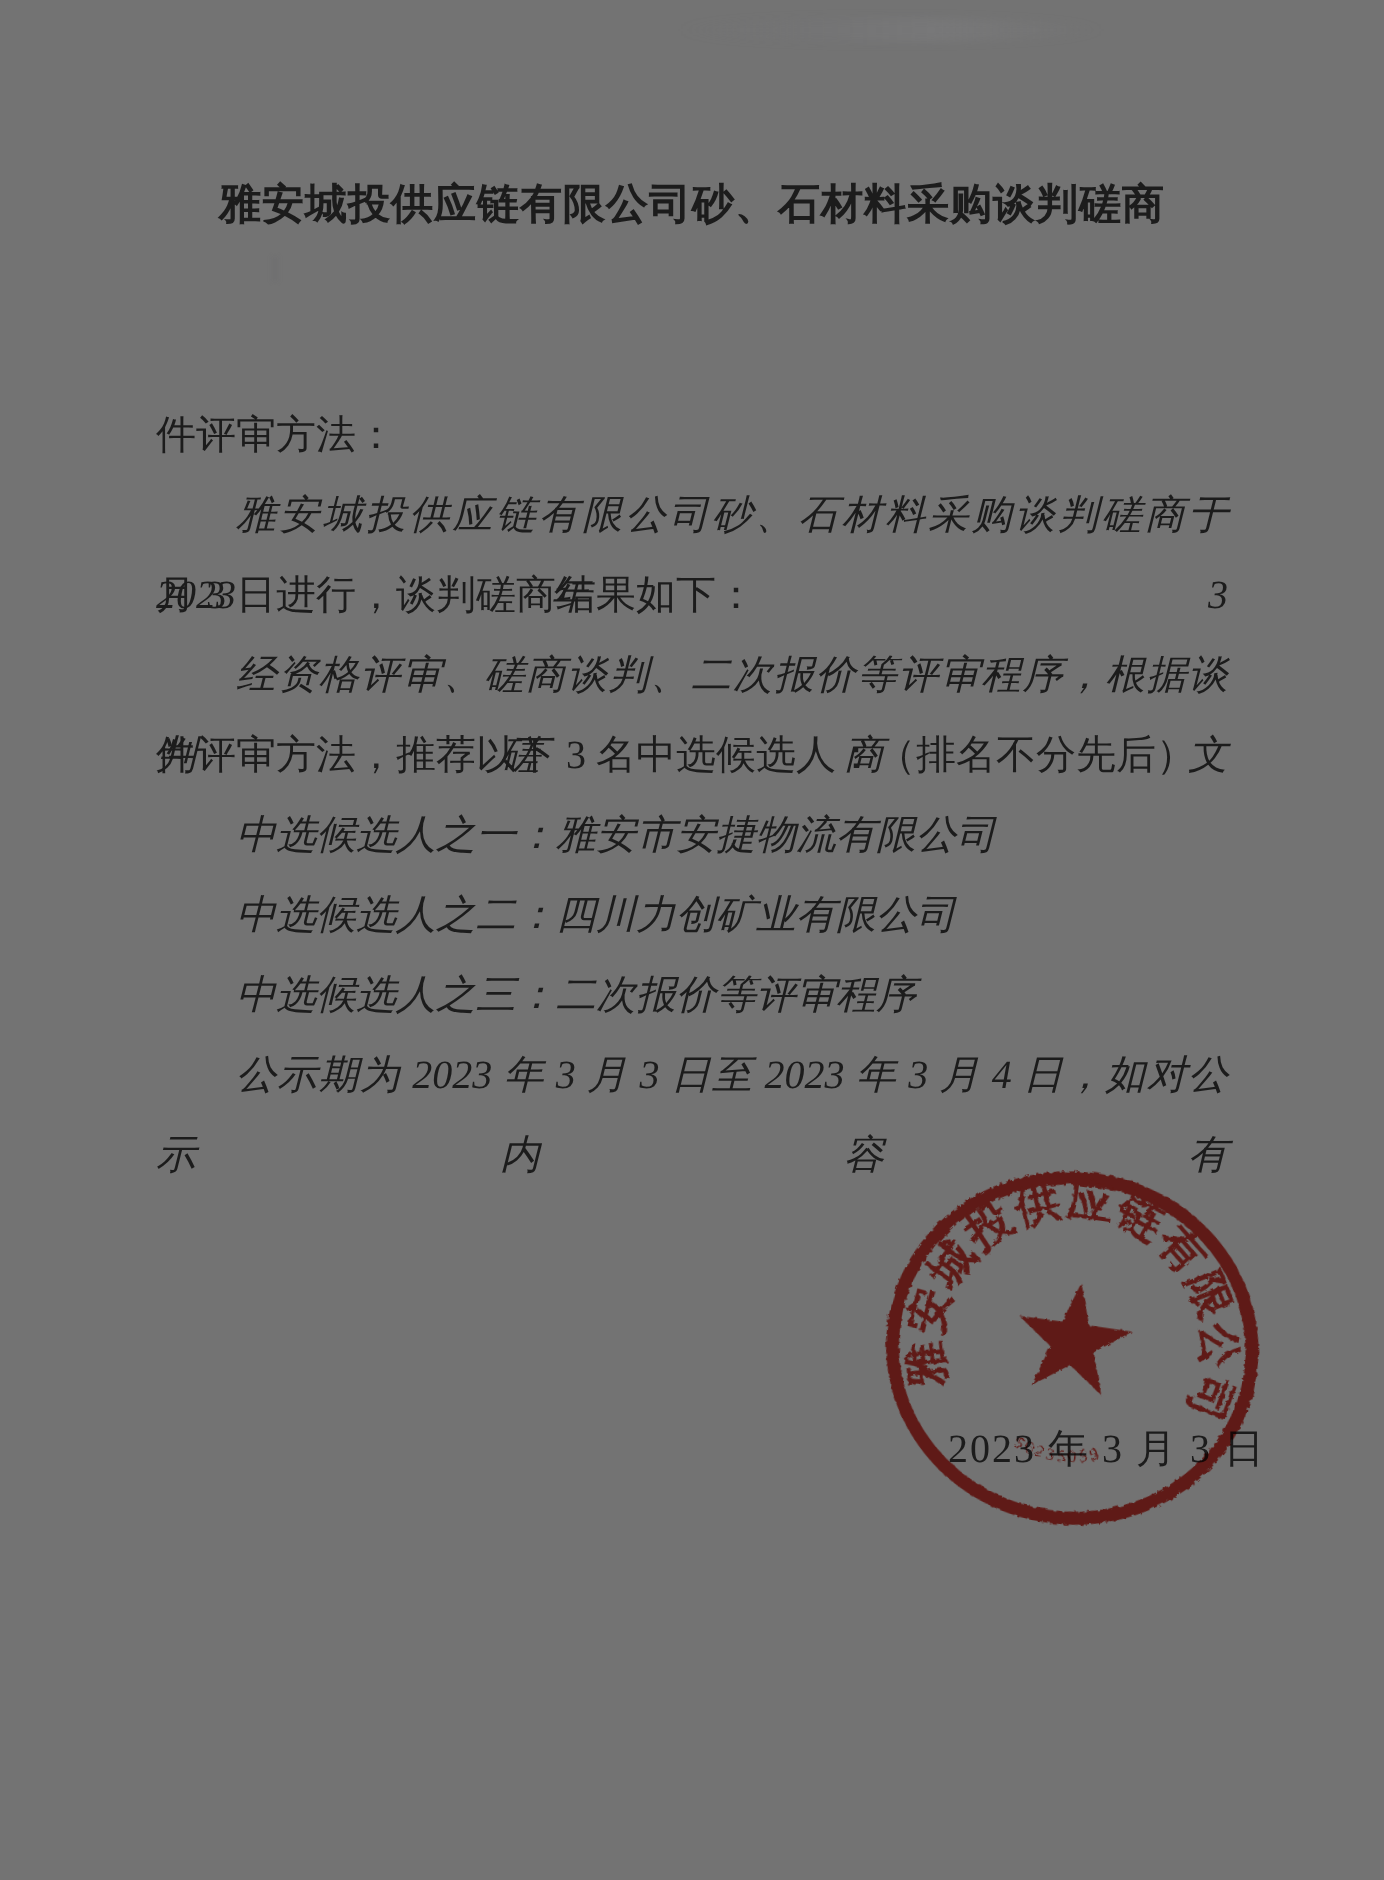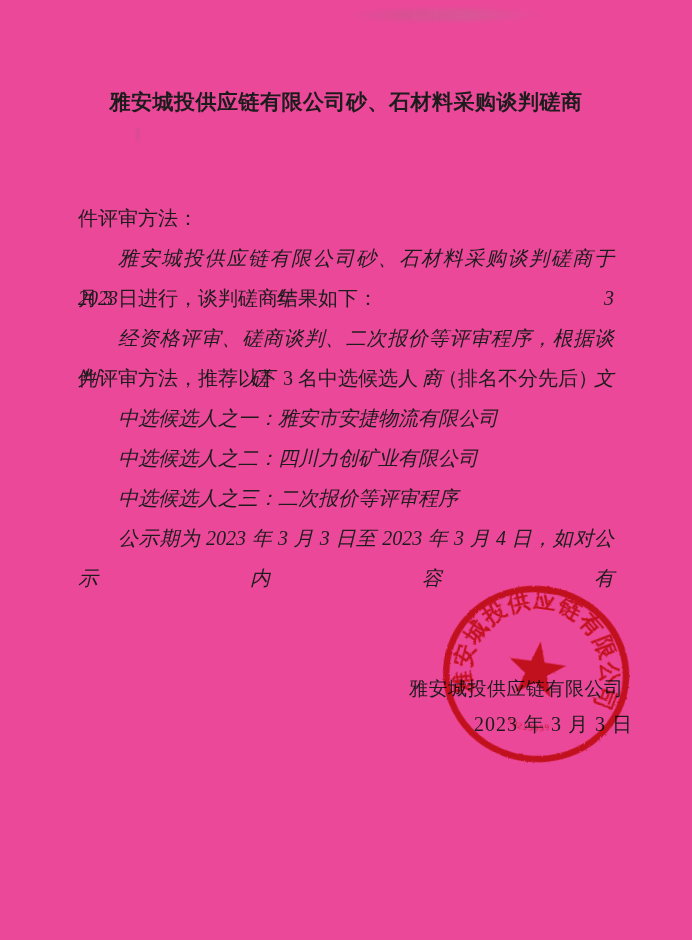--- a/index.html
+++ b/index.html
@@ -5,21 +5,21 @@
   html,body{margin:0;padding:0;}
   body{
     width:692px;height:940px;
     background:#ffffff;
     font-family:"Liberation Serif","DejaVu Serif",serif;
     position:relative;
     overflow:hidden;
   }
   .page{
     position:absolute;inset:0;
-    background:#ec4899;
+    background:#737373;
     color:#1c1c1c;
   }
   
   .smudge-top{
     position:absolute;left:338px;top:9px;width:215px;height:12px;
     background:linear-gradient(90deg,rgba(0,0,0,0),rgba(120,120,125,.16) 30%,rgba(140,140,145,.20) 60%,rgba(0,0,0,0));
     filter:blur(2px);border-radius:50%;
   }
   .smudge-left{
     position:absolute;left:136px;top:128px;width:3px;height:13px;
@@ -75,21 +75,20 @@
     <div class="line fill indent">雅安城投供应链有限公司砂、石材料采购谈判磋商于 2023 年 3</div>
     <div class="line">月 3 日进行，谈判磋商结果如下：</div>
     <div class="line fill indent">经资格评审、磋商谈判、二次报价等评审程序，根据谈判磋商文</div>
     <div class="line">件评审方法，推荐以下 3 名中选候选人：（排名不分先后）</div>
     <div class="line indent">中选候选人之一：雅安市安捷物流有限公司</div>
     <div class="line indent">中选候选人之二：四川力创矿业有限公司</div>
     <div class="line indent">中选候选人之三：二次报价等评审程序</div>
     <div class="line fill indent">公示期为 2023 年 3 月 3 日至 2023 年 3 月 4 日，如对公示内容有</div>
   </div>
 
-  <div class="sig-company">雅安城投供应链有限公司</div>
   <div class="sig-date">2023 年 3 月 3 日</div>
 
   <div class="seal">
     <svg viewBox="0 0 196 186" xmlns="http://www.w3.org/2000/svg">
       <defs>
         <filter id="rough" x="-10%" y="-10%" width="120%" height="120%">
           <feTurbulence type="fractalNoise" baseFrequency="0.4" numOctaves="2" result="n"></feTurbulence>
           <feDisplacementMap in="SourceGraphic" in2="n" scale="2.5"></feDisplacementMap>
         </filter>
       </defs>

